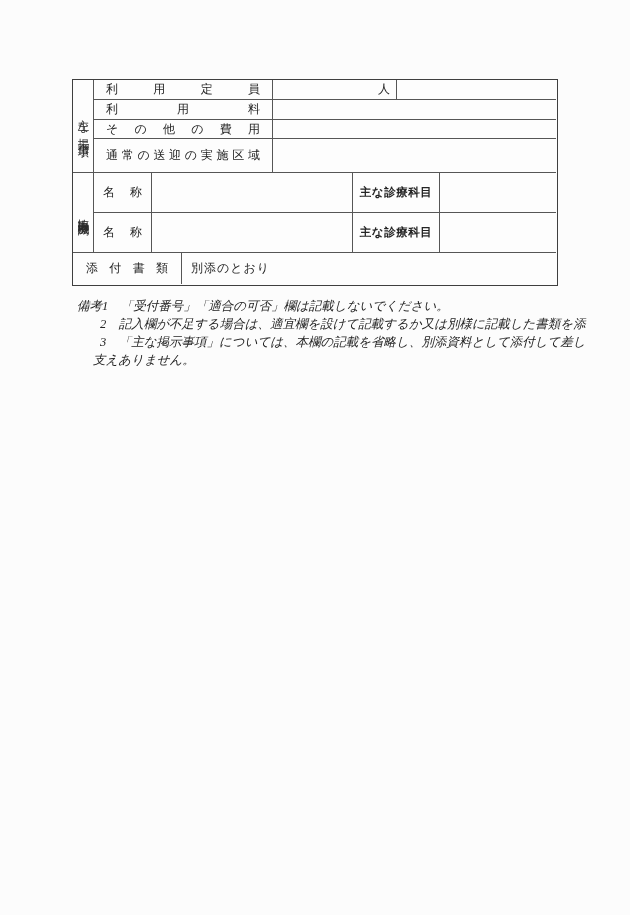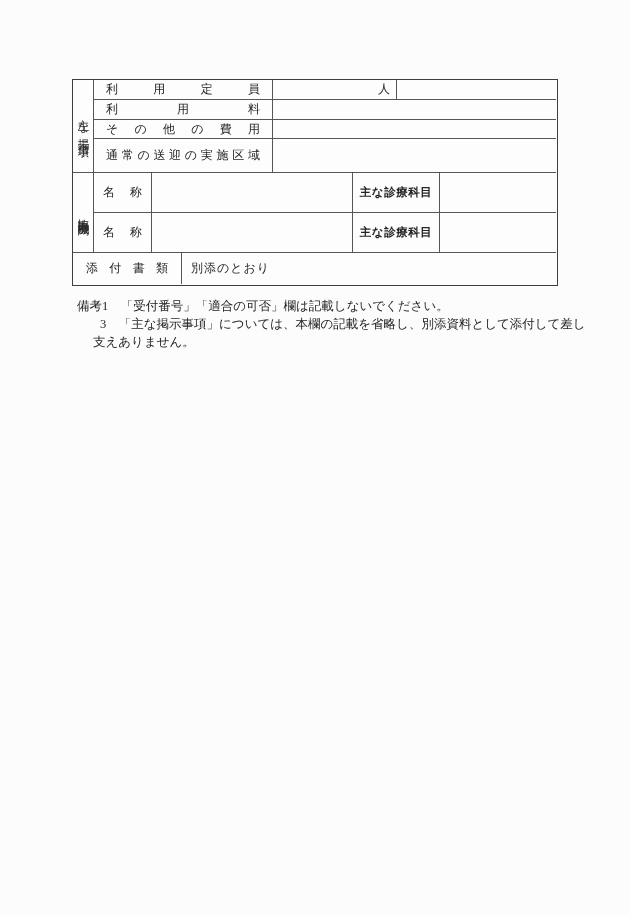--- a/index.html
+++ b/index.html
@@ -40,21 +40,21 @@
   .pad9  { padding:0 9px;  }
   .pad13 { padding:0 13px; }
 
   .unit-cell { justify-content:flex-end; padding-right:6px; }
   .dept-label { justify-content:center; font-size:11.5px; letter-spacing:0.5px;font-weight:bold; }
   .attach-value { padding-left:9px; letter-spacing:1px;text-align:right; }
 
   
   .notes {
     position:absolute; left:77px; top:297px; width:480px;
-    font-size:12.5px; line-height:18px; color:#242424;
+    font-size:12.5px; line-height:18px; color:#242424;font-style:italic;
   }
   .note-line { white-space:nowrap; }
   .ind-num  { padding-left:23px; }
   .ind-cont { padding-left:16px; }
 </style>
 </head>
 <body>
 
 <div class="page">
 
@@ -151,17 +151,18 @@
         </div>
     </div>
     <div class="cell attach-value" style="left:109px;top:173px;width:374px;height:31px;">
       <span>別添のとおり</span>
     </div>
 
   </div>
 
   <div class="notes">
     <div class="note-line">備考1　「受付番号」「適合の可否」欄は記載しないでください。</div>
+    <div class="note-line ind-num">2　記入欄が不足する場合は、適宜欄を設けて記載するか又は別様に記載した書類を添</div>
     <div class="note-line ind-num">3　「主な掲示事項」については、本欄の記載を省略し、別添資料として添付して差し</div>
     <div class="note-line ind-cont">支えありません。</div>
   </div>
 
 </div>
 
 </body></html>

